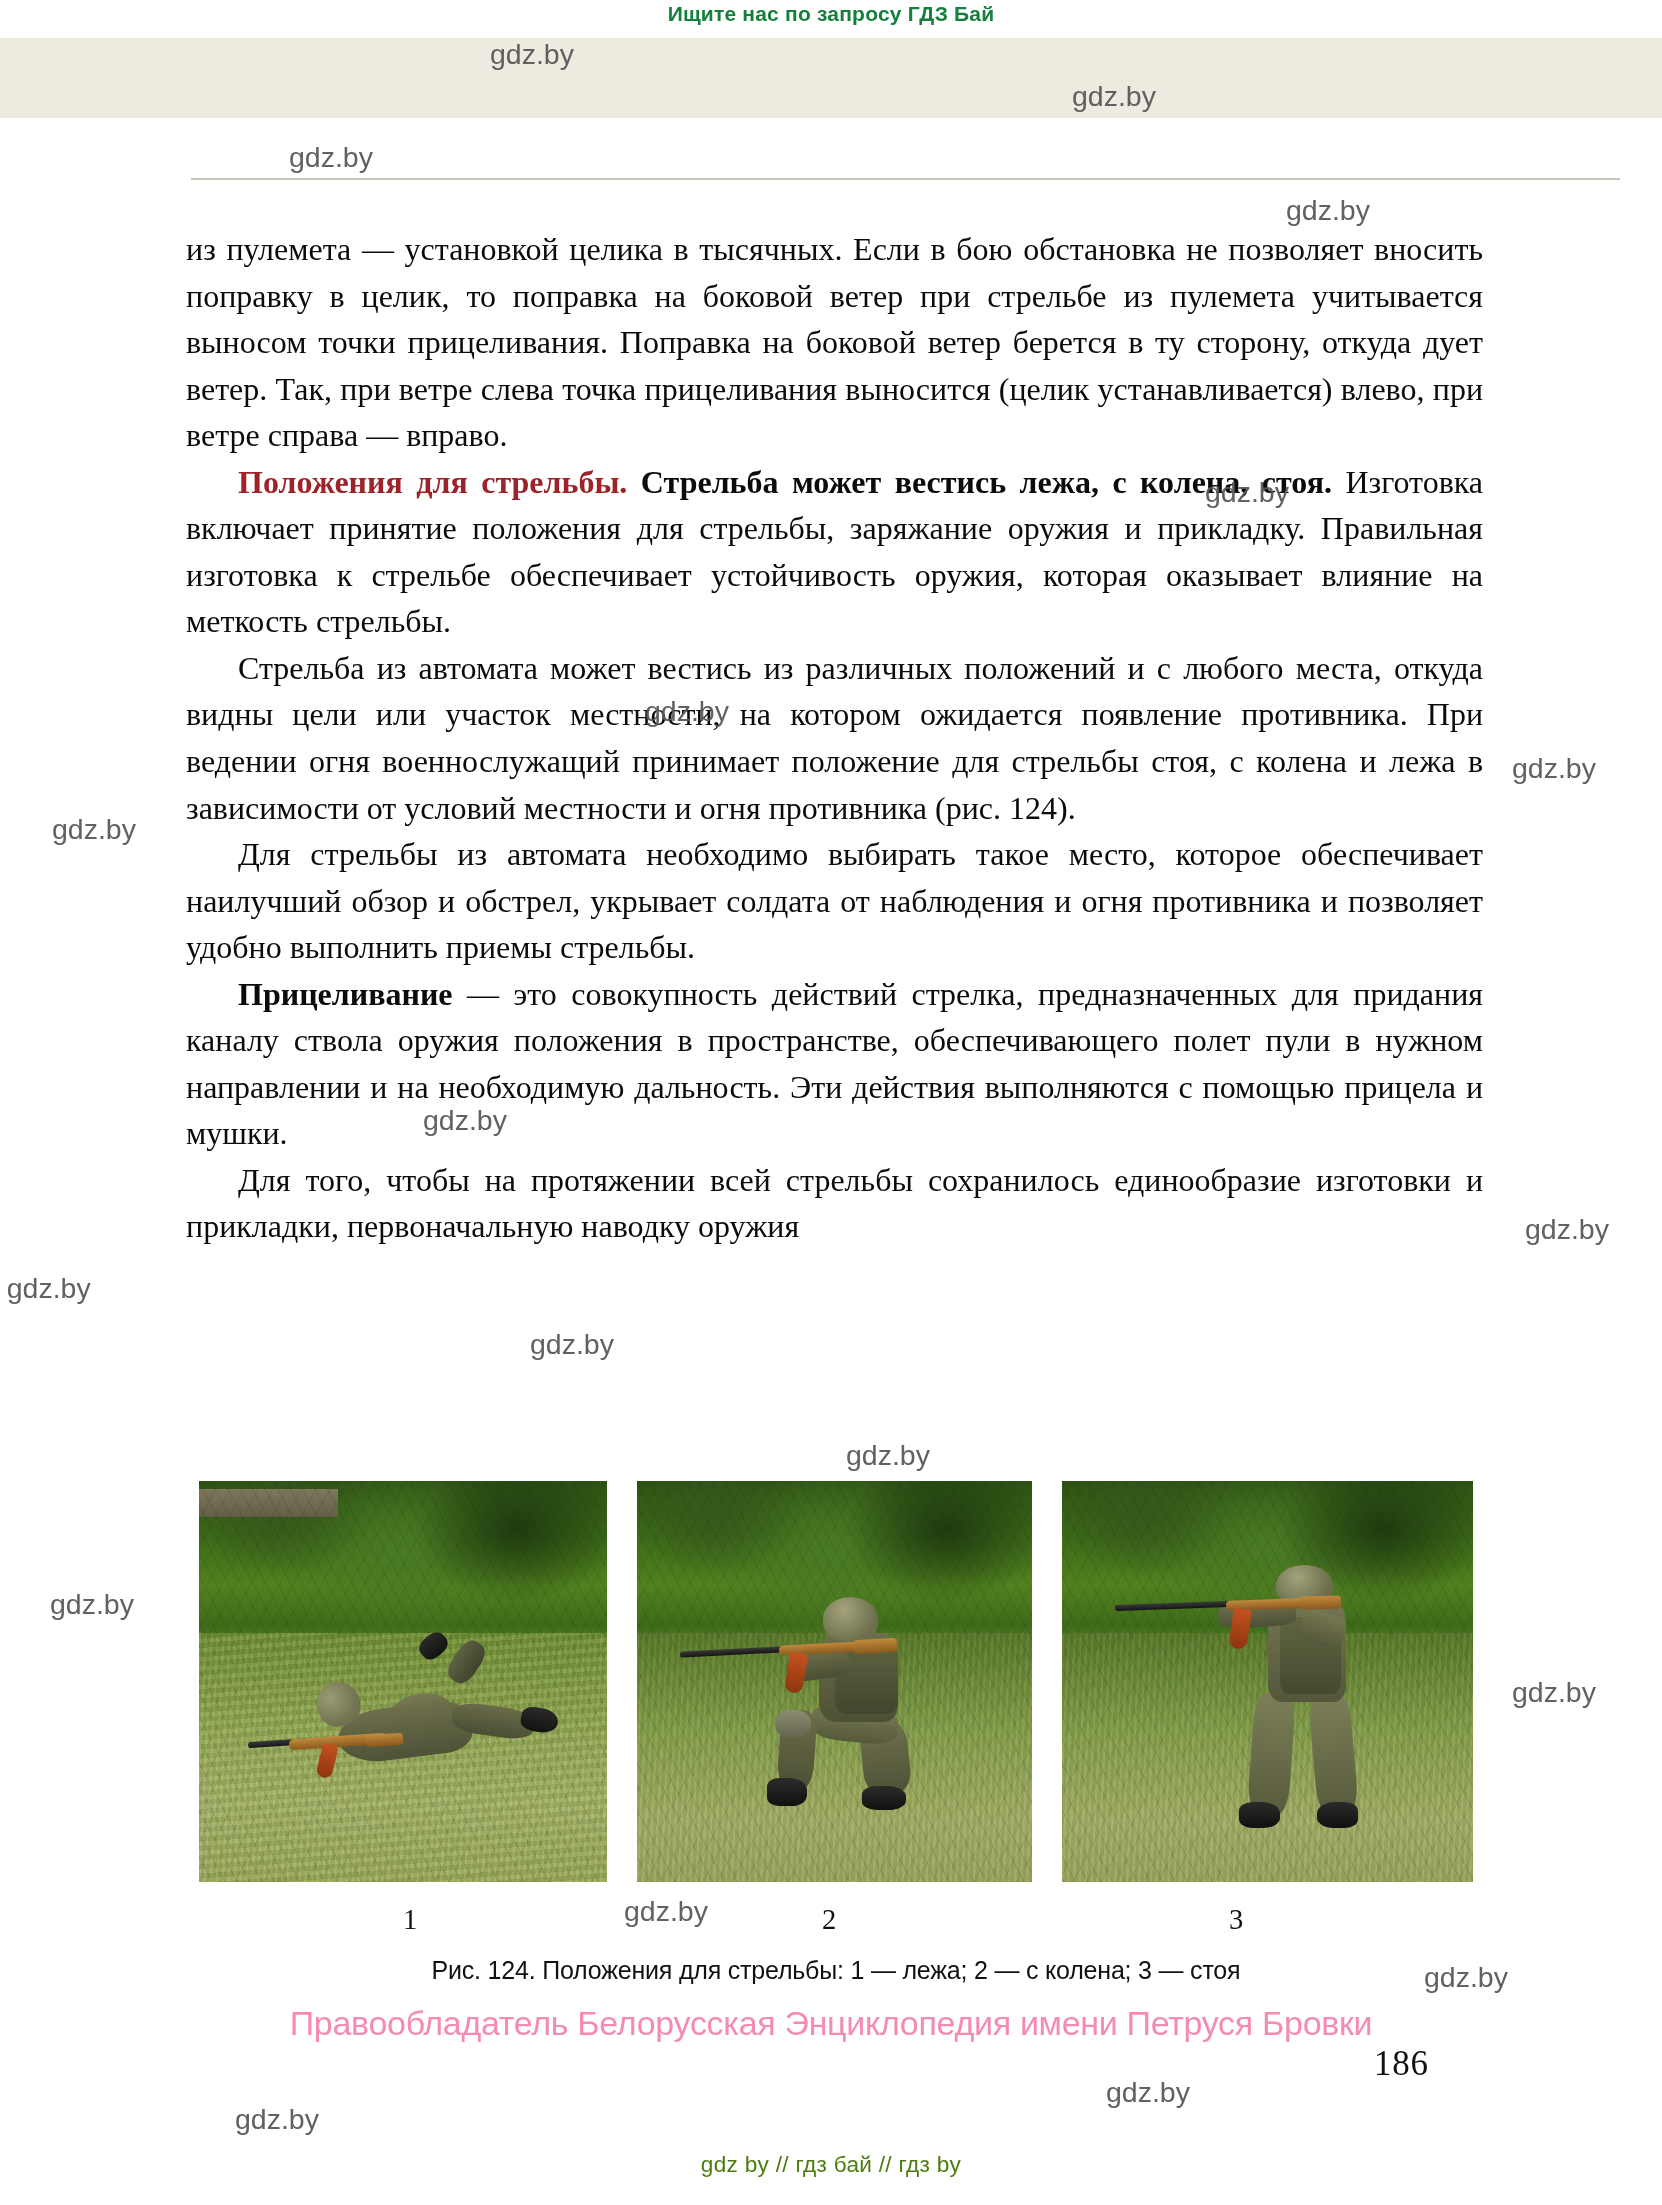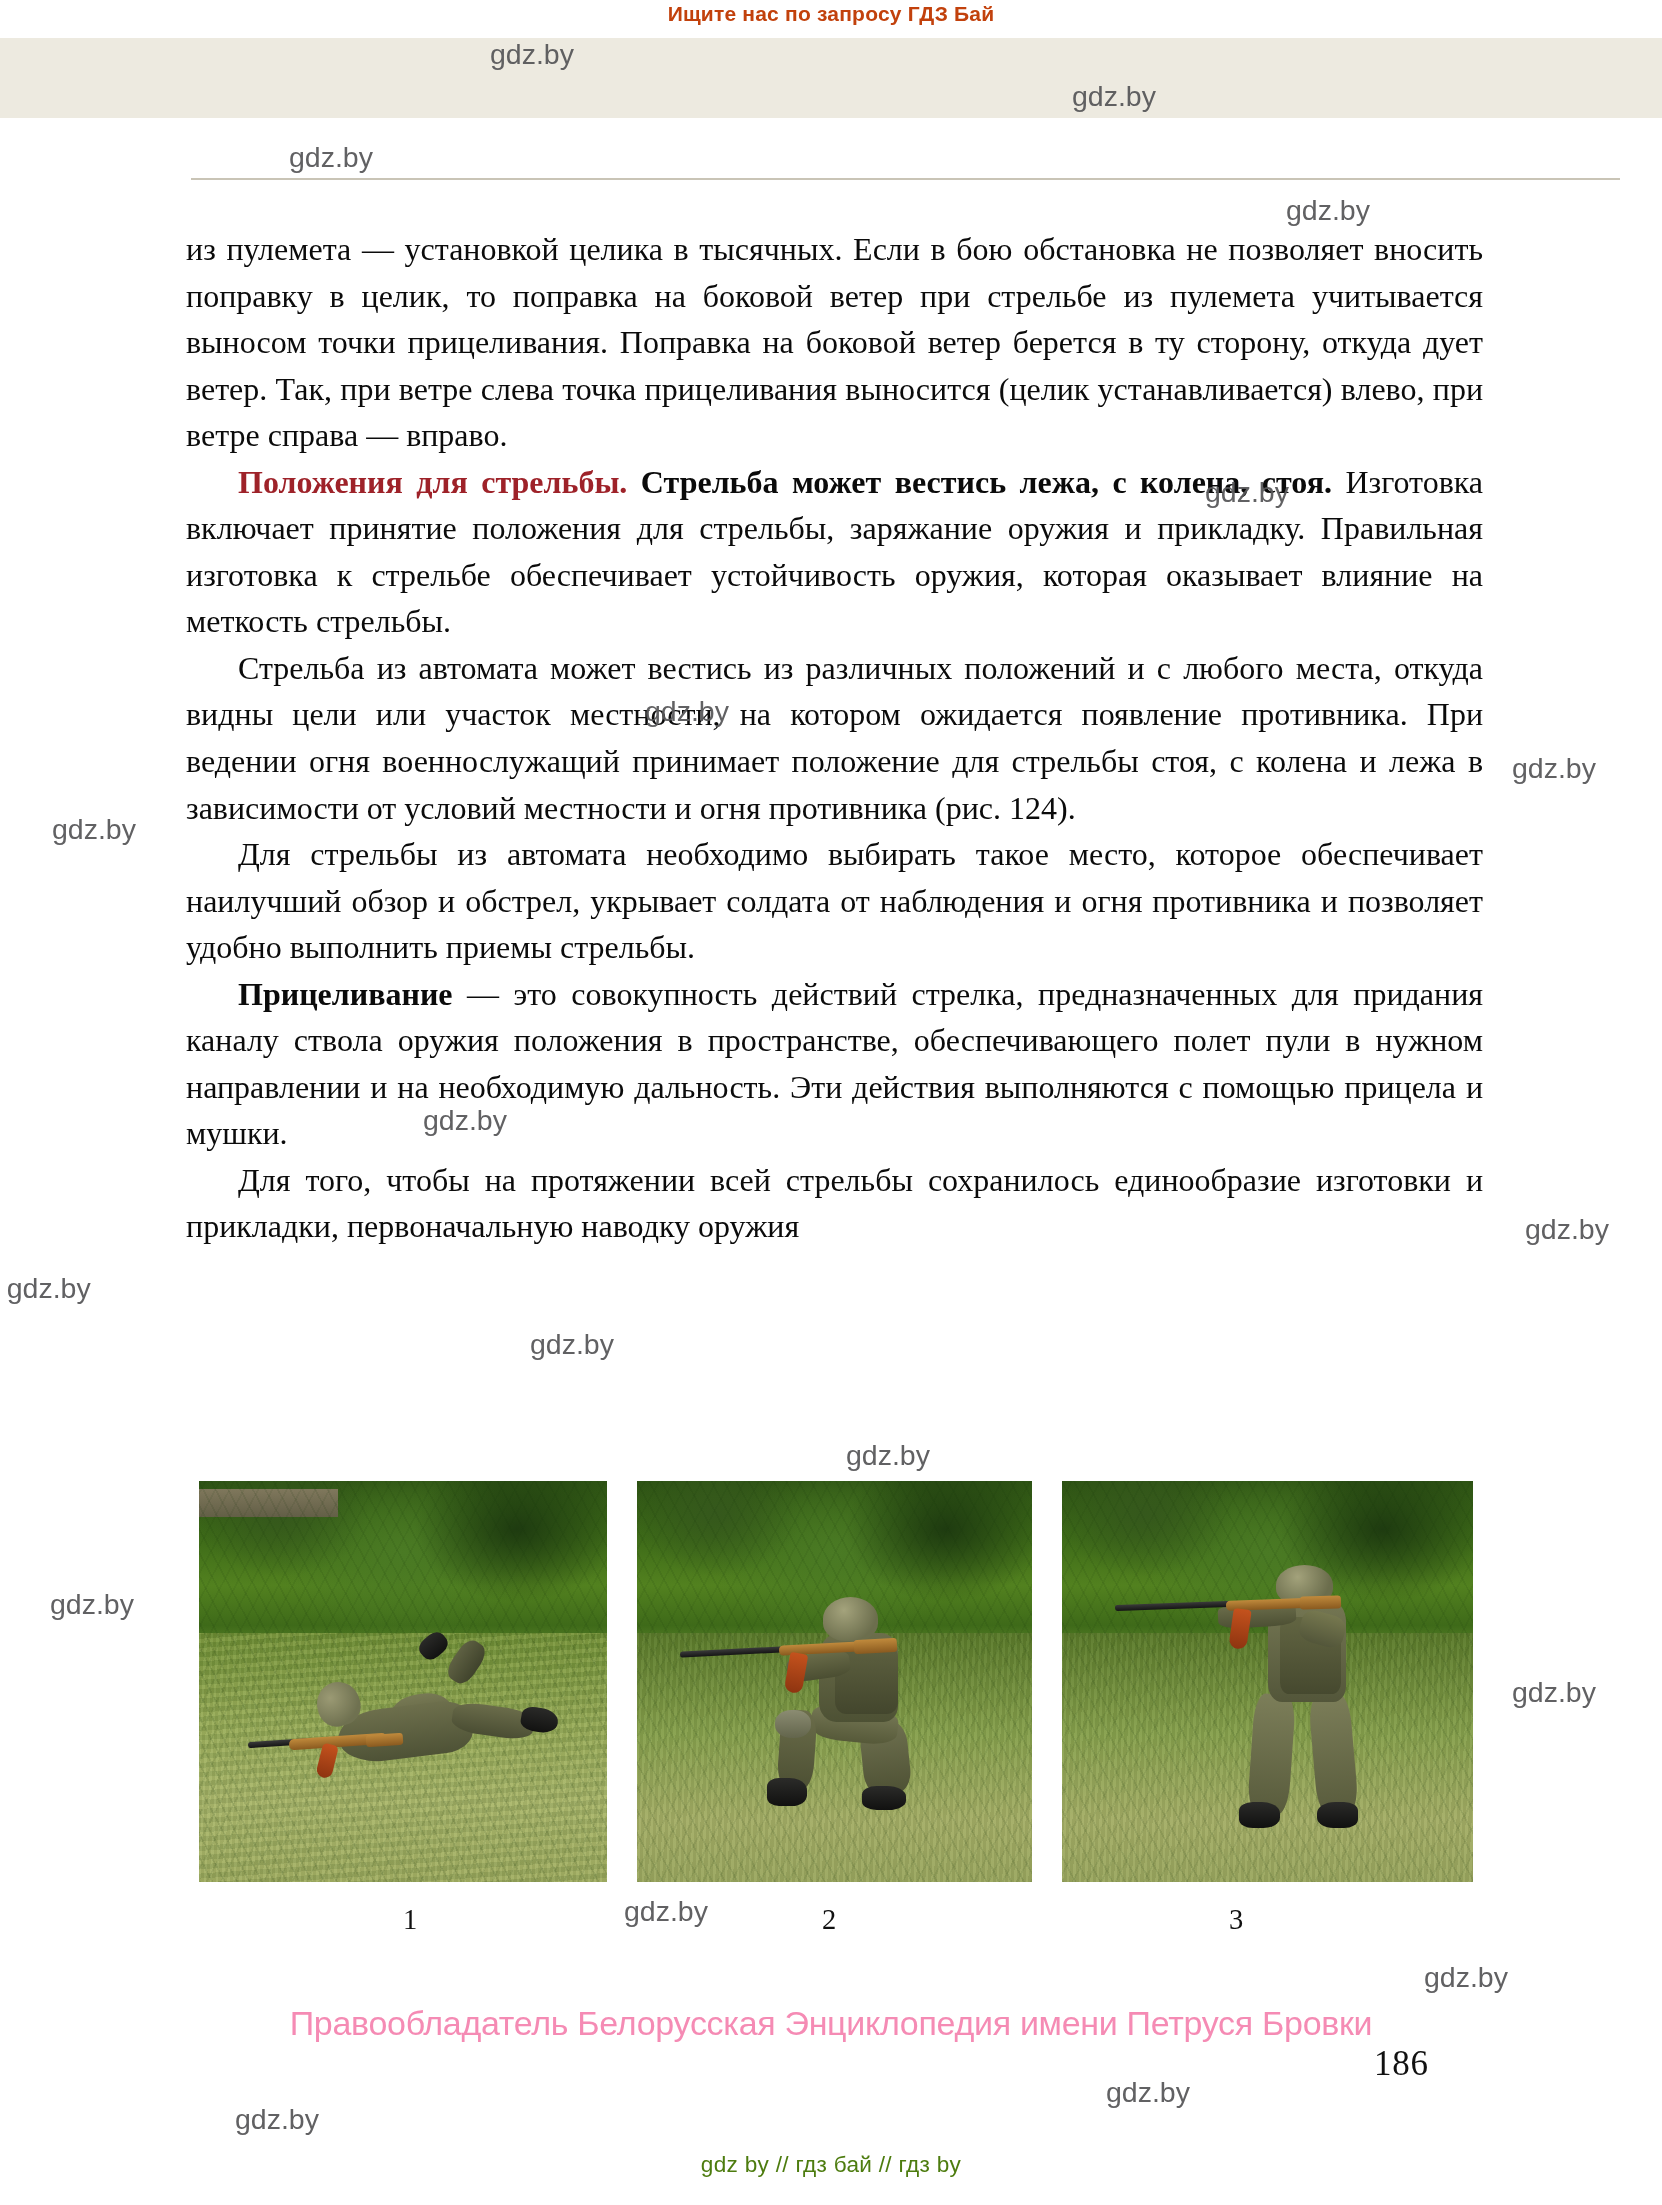--- a/index.html
+++ b/index.html
@@ -484,21 +484,21 @@
     position: absolute;
     font-family: "Liberation Sans", sans-serif;
     color: #59595b;
     white-space: nowrap;
     pointer-events: none;
   }
 </style>
 </head>
 <body>
 
-<div class="promo-banner" style="color: #c2410c;">Ищите нас по запросу ГДЗ Бай</div>
+<div class="promo-banner" style="color: #15803d;">Ищите нас по запросу ГДЗ Бай</div>
 
 <div class="beige-band"></div>
 
 <div class="page">
 
   <div class="head-rule"></div>
 
   <div class="col" id="body-col">
       <p class="body noindent"><span>из пулемета — установкой целика в тысячных. Если в бою обстановка не позволяет вносить поправку в целик, то поправка на боковой ветер при стрельбе из пулемета учитывается выносом точки прицеливания. Поправка на боковой ветер берется в ту сторону, откуда дует ветер. Так, при ветре слева точка прицеливания выносится (целик устанавливается) влево, при ветре справа — вправо.</span></p>
       <p class="body"><span class="term-red">Положения для стрельбы.</span><span class="term-bold"> Стрельба может вестись лежа, с колена, стоя.</span><span> Изготовка включает принятие положения для стрельбы, заряжание оружия и прикладку. Правильная изготовка к стрельбе обеспечивает устойчивость оружия, которая оказывает влияние на меткость стрельбы.</span></p>
@@ -567,20 +567,21 @@
       <div class="lm gun-wood st-gun-stock"></div>
     </div>
   </div>
 
   <div class="fig-nums">
     <span class="fig-num n1">1</span>
     <span class="fig-num n2">2</span>
     <span class="fig-num n3">3</span>
   </div>
 
+  <div class="fig-caption">Рис. 124. Положения для стрельбы: 1 — лежа; 2 — с колена; 3 — стоя</div>
 
   <div class="copyright" style="color: rgb(245, 139, 180);">Правообладатель Белорусская Энциклопедия имени Петруся Бровки</div>
 
   <div class="page-number">186</div>
 
   <div class="site-line" style="color: #4d7c0f;">gdz by  //  гдз бай  //  гдз by</div>
 
 </div>
 
 <div id="watermark-layer">

